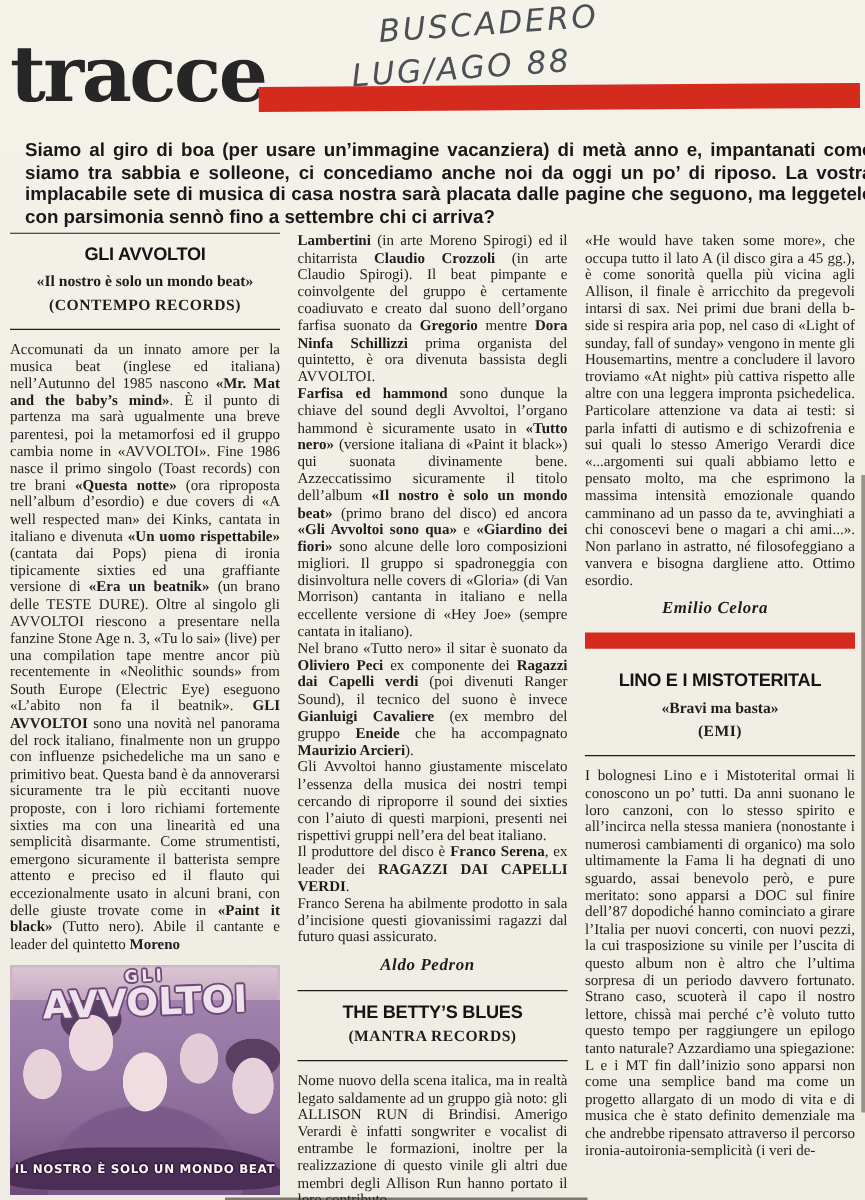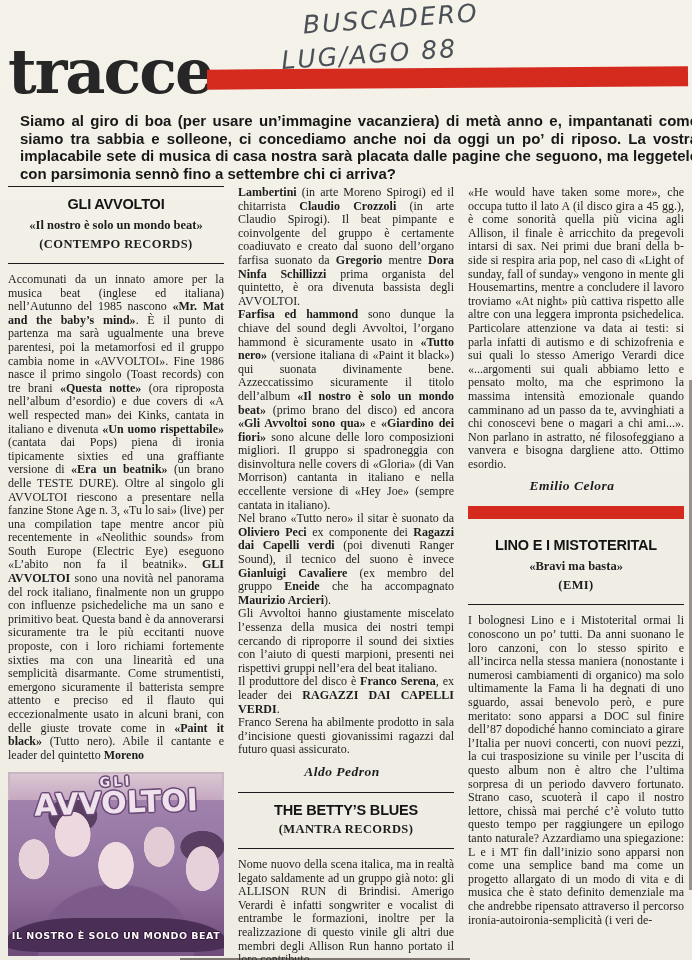--- a/index.html
+++ b/index.html
@@ -12,21 +12,21 @@
   .handwriting{
     position:absolute;left:262px;top:2px;width:270px;
     transform:rotate(-4deg);
     font-family:"DejaVu Sans",sans-serif;font-style:italic;
     font-size:25px;letter-spacing:2px;color:#4a5055;line-height:34px;
   }
   .handwriting .hw1{margin-left:42px;}
   .handwriting .hw2{margin-left:18px;}
   
   .masthead{
-    position:absolute;left:8px;top:40px;margin:0;
+    position:absolute;left:8px;top:28px;margin:0;
     font-family:"DejaVu Serif",serif;font-weight:bold;
     font-size:62px;line-height:64px;letter-spacing:-2px;color:#262626;
   }
   .redbar{
     position:absolute;left:207px;top:68px;width:481px;height:20px;
     background:#d52a1e;transform:rotate(-.4deg);
   }
   
   .intro{
     position:absolute;left:8px;top:100px;width:678px;margin:12px;

